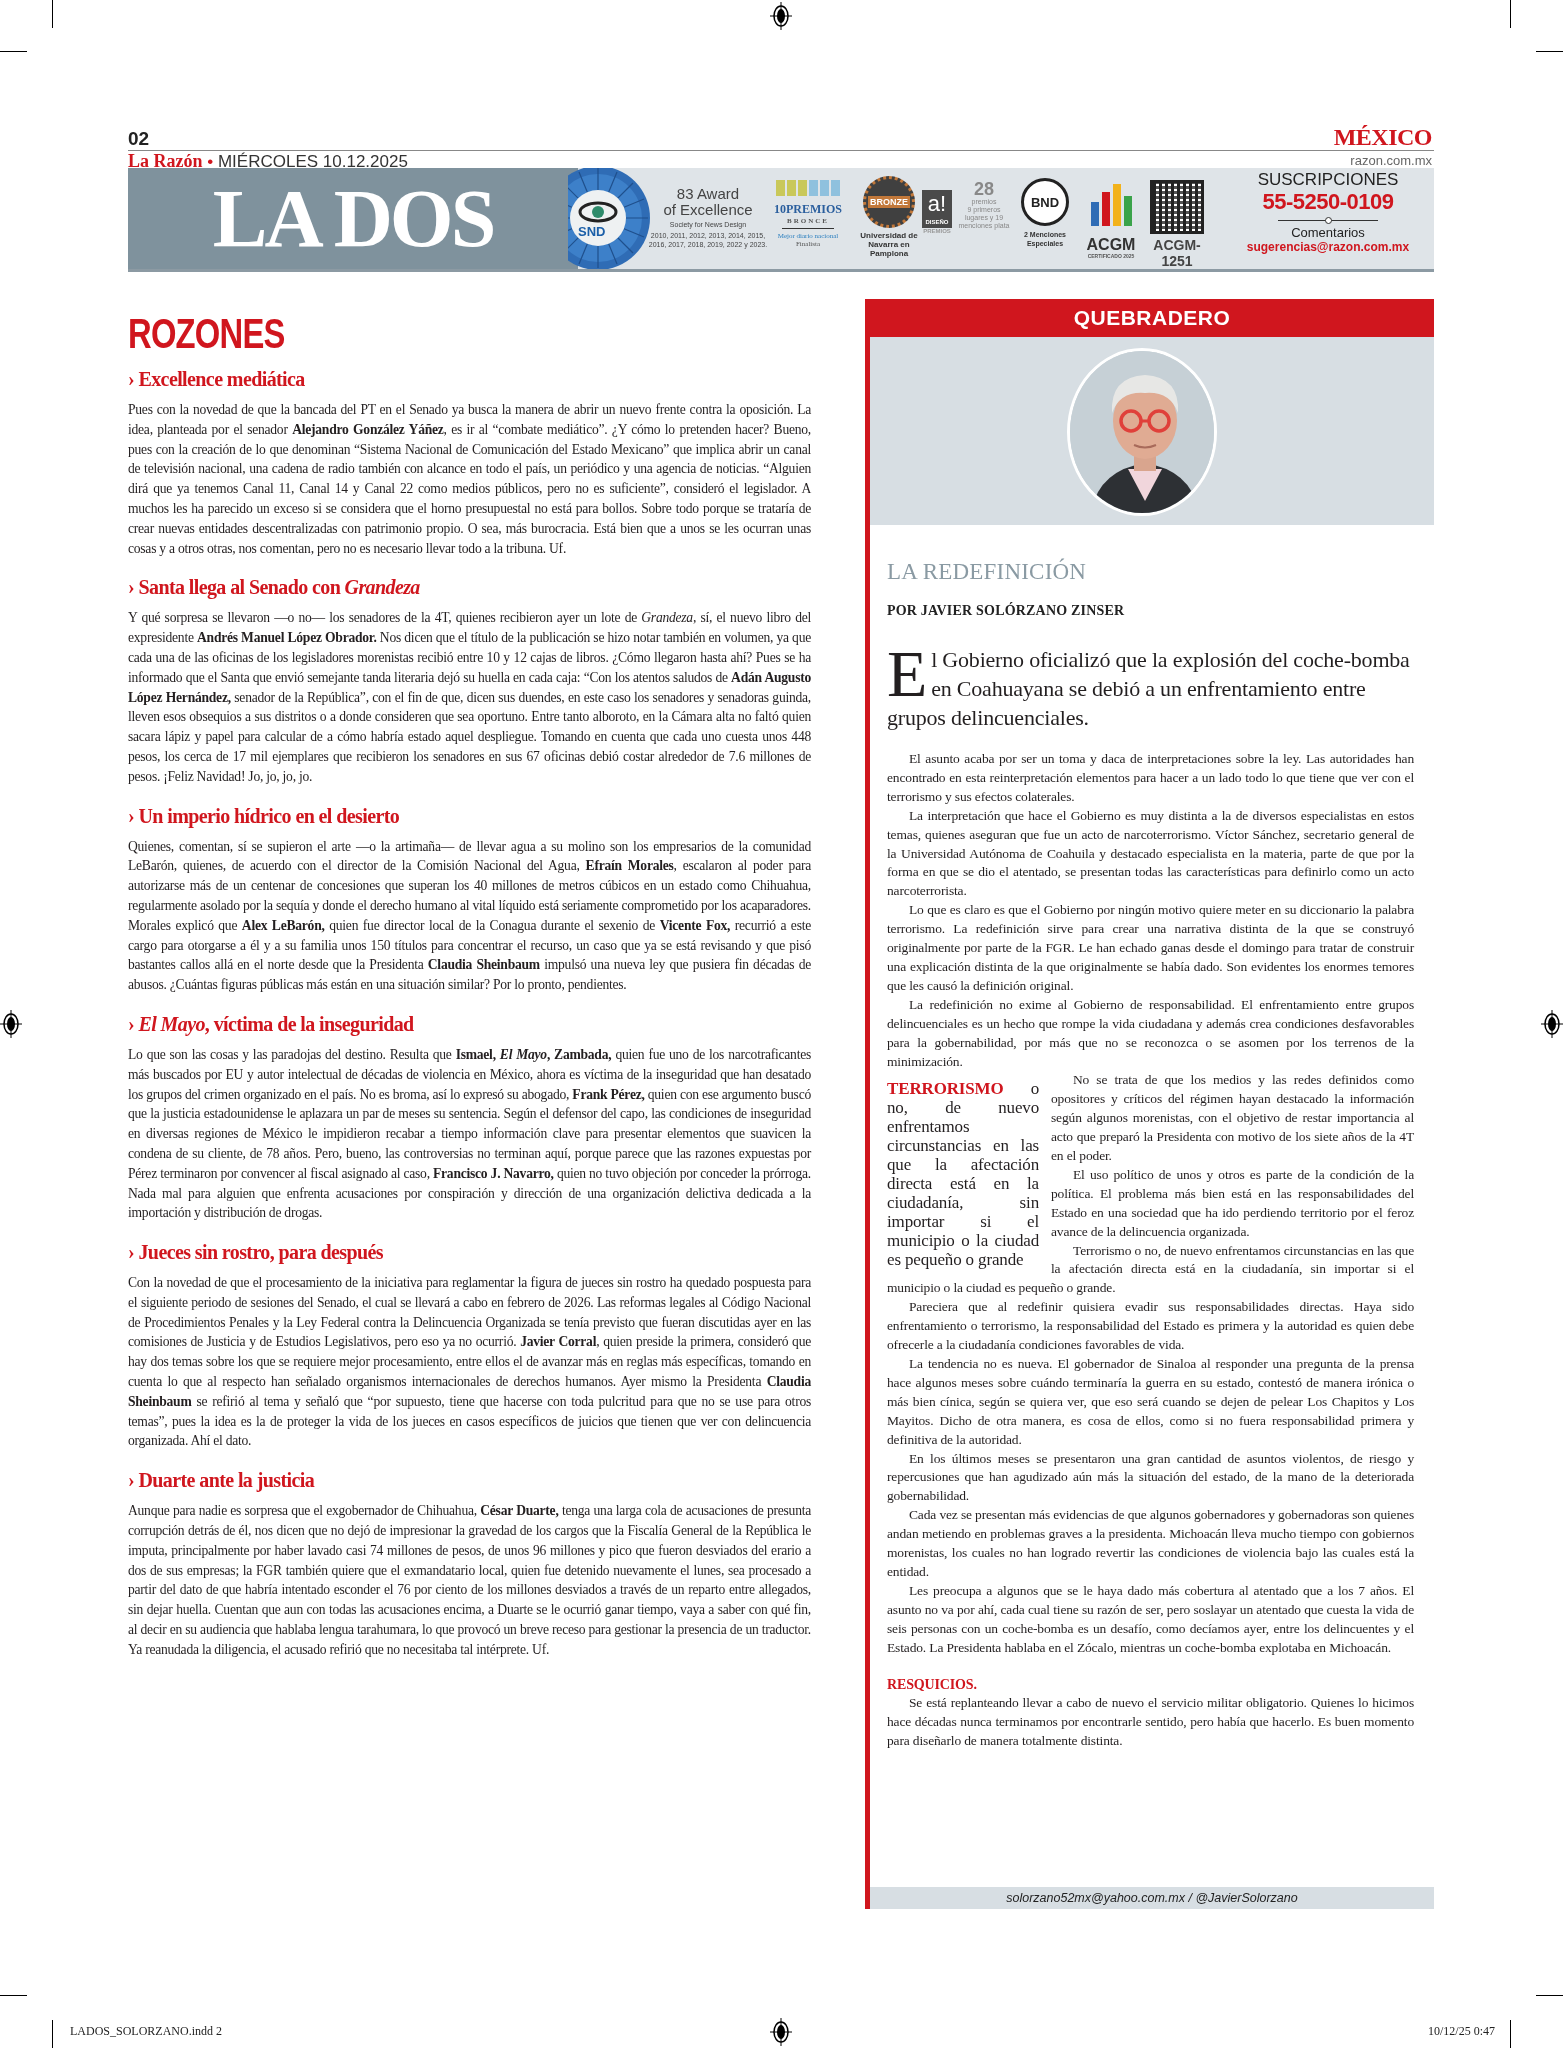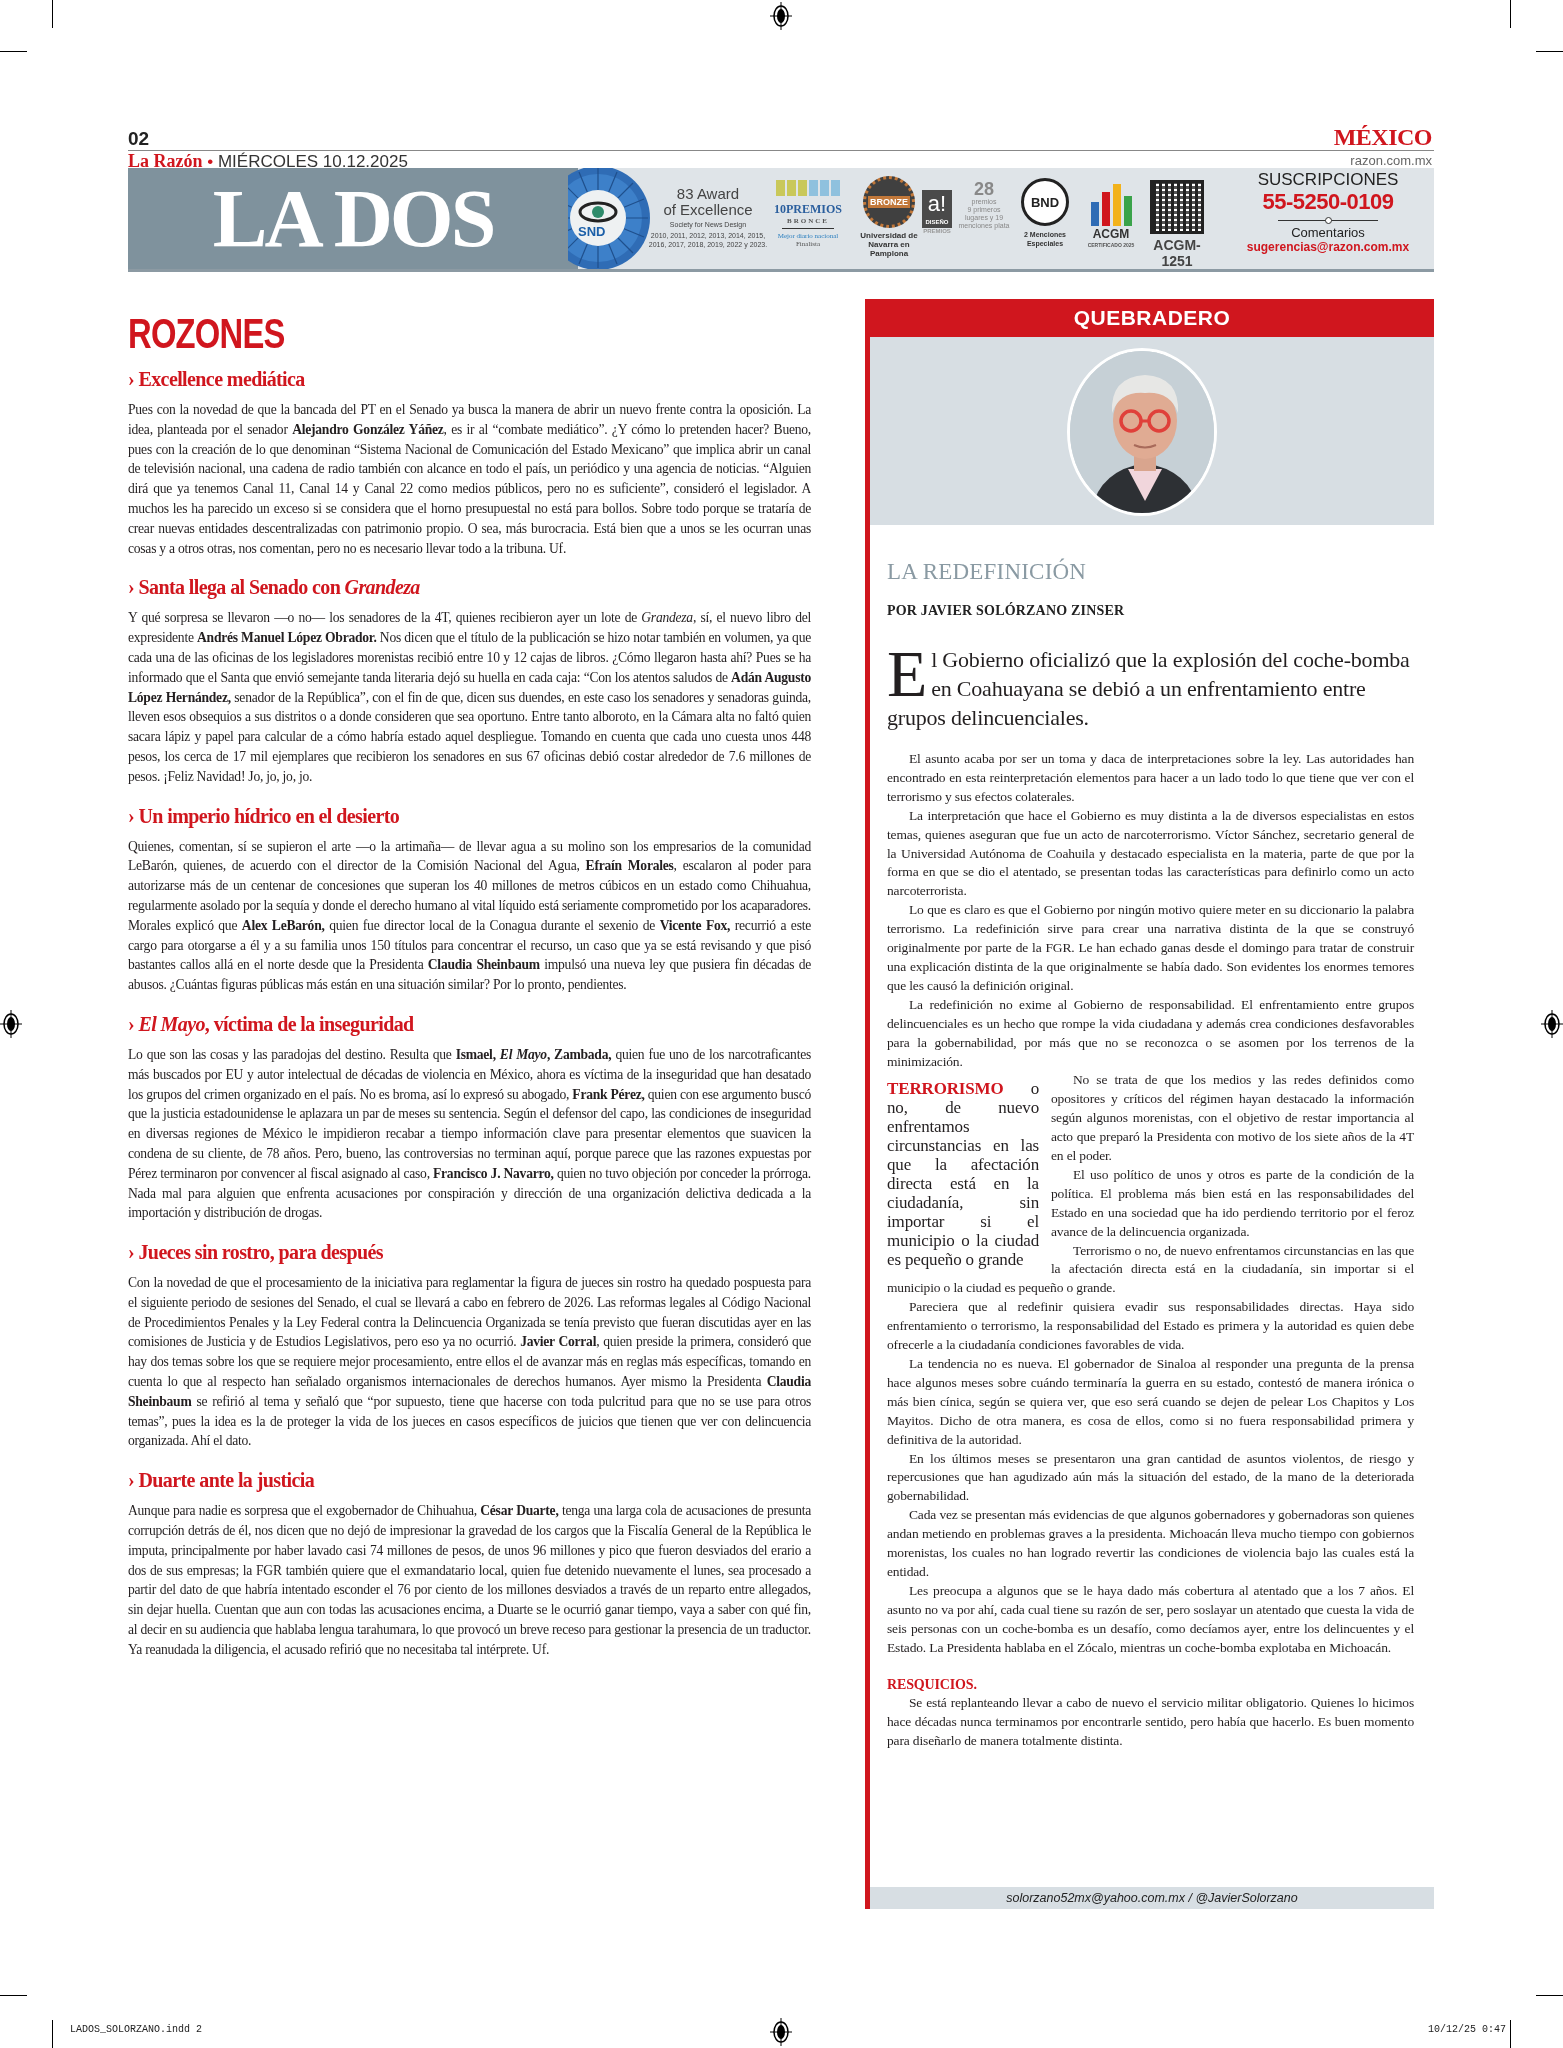--- a/index.html
+++ b/index.html
@@ -2,21 +2,21 @@
 <html><head>
 <meta charset="utf-8">
 <style>
   * { box-sizing: border-box; margin: 0; padding: 0; }
   html, body { width: 1563px; height: 2048px; background: #ffffff; overflow: hidden; }
   body { position: relative; font-family: "Liberation Serif", serif; color: #231f20; }
 
   
   .mark { position: absolute; background: #000; }
   .reg { position: absolute; width: 22px; height: 28px; }
-  .slug { position: absolute; font-family: Liberation Mono, monospace; font-size: 10px; color: #222; }
+  .slug { position: absolute; font-family: Liberation Serif, serif; font-size: 12px; color: #222; }
 
   
   .folio { position: absolute; left: 128px; top: 128px; font-family: "Liberation Sans", sans-serif; font-weight: bold; font-size: 19px; color: #222; }
   .rule-top { position: absolute; left: 128px; top: 150px; width: 1306px; height: 1px; background: #888; }
   .dateline { position: absolute; left: 128px; top: 151px; font-family: "Liberation Sans", sans-serif; font-size: 17px; color: #333; }
   .dateline .brand { font-family: "Liberation Serif", serif; font-weight: bold; color: #d0161e; font-size: 18px; }
   .dateline .dot { color: #d0161e; }
   .section-country { position: absolute; right: 131px; top: 124px; font-family: "Liberation Serif", serif; font-weight: bold; font-size: 24px; color: #d0161e; letter-spacing: -0.5px; }
   .site { position: absolute; right: 131px; top: 153px; font-family: "Liberation Sans", sans-serif; font-size: 13px; color: #666; }
 
@@ -51,21 +51,21 @@
   .p28 .n { font-weight: bold; font-size: 18px; line-height: 18px; }
   .p28 .s { font-size: 7px; line-height: 8px; }
 
   .bnd { position: absolute; left: 885px; top: 10px; width: 64px; text-align: center; font-family: "Liberation Sans", sans-serif; }
   .bnd .seal { width: 48px; height: 48px; border-radius: 50%; border: 3px solid #222; margin: 0 auto; display: flex; align-items: center; justify-content: center; font-weight: bold; font-size: 13px; color: #222; background: #fff; }
   .bnd .lbl { font-size: 7px; font-weight: bold; color: #333; line-height: 9px; margin-top: 4px; }
 
   .acgm { position: absolute; left: 950px; top: 16px; width: 66px; text-align: center; font-family: "Liberation Sans", sans-serif; }
   .acgm .chart { display: flex; align-items: flex-end; justify-content: center; gap: 3px; height: 42px; }
   .acgm .chart i { display: block; width: 8px; }
-  .acgm .t { font-weight: bold; font-size: 12px; color: #333; line-height: 16px; }
+  .acgm .t { font-weight: bold; font-size: 16px; color: #333; line-height: 16px; margin-top: 11px; }
   .acgm .s { font-size: 5px; color: #555; font-weight: bold; }
 
   .qr { position: absolute; left: 1020px; top: 12px; width: 58px; text-align: center; font-family: "Liberation Sans", sans-serif; }
   .qr .code { width: 54px; height: 54px; margin: 0 auto; background:
       repeating-linear-gradient(90deg, #222 0 3px, transparent 3px 6px),
       repeating-linear-gradient(0deg, #fff 0 2px, transparent 2px 5px);
       background-color: #555; border: 3px solid #222; }
   .qr .lbl { font-size: 14px; font-weight: bold; color: #444; margin-top: 3px; }
 
   .subs { position: absolute; left: 1100px; top: 2px; width: 200px; text-align: center; font-family: "Liberation Sans", sans-serif; }

